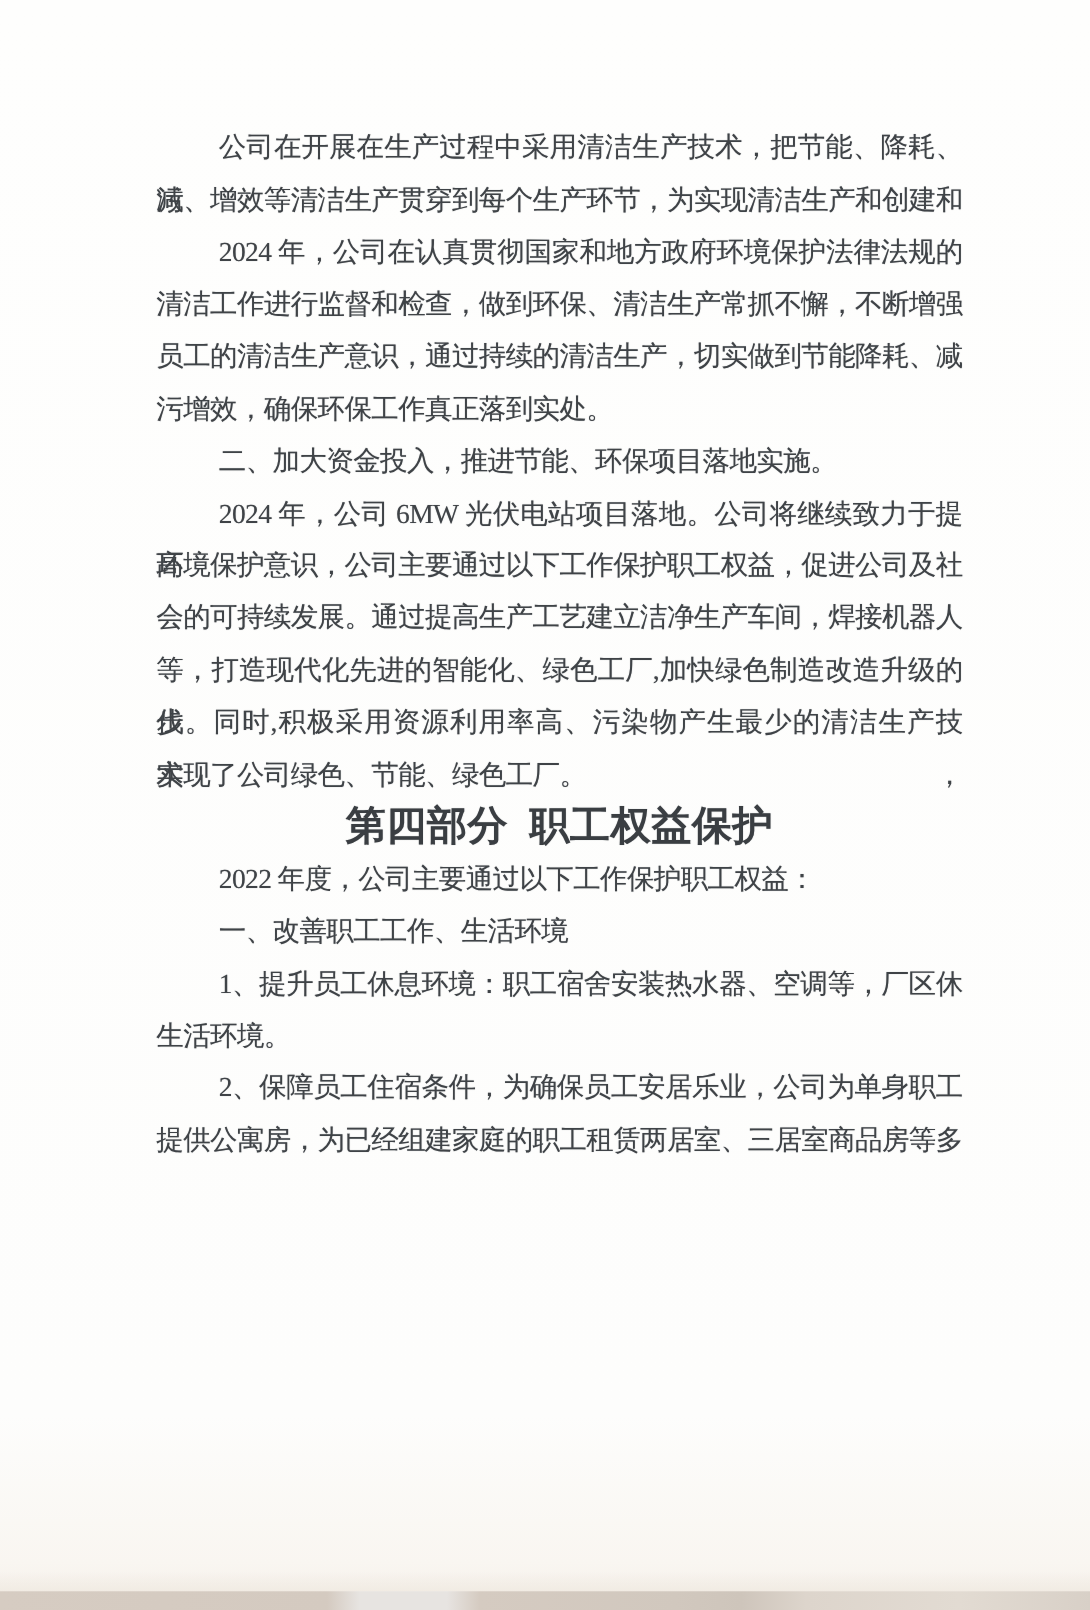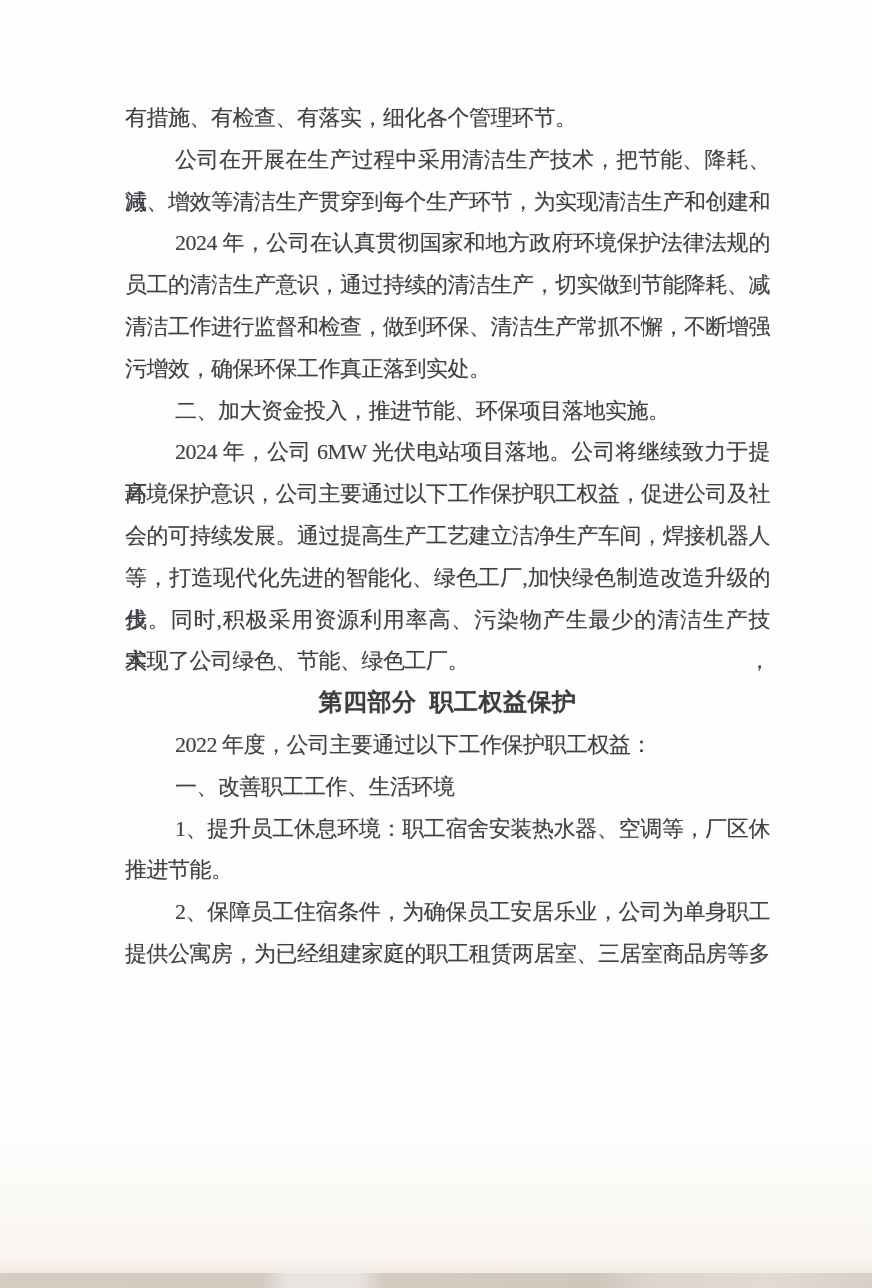--- a/index.html
+++ b/index.html
@@ -39,21 +39,21 @@
     text-justify: inter-character;
   }
   .ln.ind {
     text-indent: 50px;
     font-family: Liberation Serif, serif;
   }
   .ln.heading {
     font-weight: bold;
     text-align: center;
     text-align-last: center;
-    font-size: 24px;
+    font-size: 32px;
     letter-spacing: 0.5px;
     white-space: pre;
     text-indent: 0;
     color: #3a3e42;
   }
   .bottom-fade {
     position: absolute;
     left: 0;
     right: 0;
     bottom: 15px;
@@ -72,37 +72,36 @@
       #d5cbc1 44%, #d1c8be 62%,
       #cec5bb 68%, #ddd5cc 74%,
       #e2dbd2 88%, #d8d0c7 100%);
   }
 </style>
 </head>
 <body>
 
 <div class="page">
   <div class="content">
-    <div class="ln">有措施、有检查、有落实，细化各个管理环节。</div>
     <div class="ln ind fill">公司在开展在生产过程中采用清洁生产技术，把节能、降耗、减</div>
     <div class="ln fill">污、增效等清洁生产贯穿到每个生产环节，为实现清洁生产和创建和</div>
     <div class="ln ind fill">2024 年，公司在认真贯彻国家和地方政府环境保护法律法规的</div>
+    <div class="ln fill">清洁工作进行监督和检查，做到环保、清洁生产常抓不懈，不断增强</div>
     <div class="ln fill">员工的清洁生产意识，通过持续的清洁生产，切实做到节能降耗、减</div>
-    <div class="ln fill">清洁工作进行监督和检查，做到环保、清洁生产常抓不懈，不断增强</div>
     <div class="ln">污增效，确保环保工作真正落到实处。</div>
     <div class="ln ind">二、加大资金投入，推进节能、环保项目落地实施。</div>
     <div class="ln ind fill">2024 年，公司 6MW 光伏电站项目落地。公司将继续致力于提高</div>
     <div class="ln fill">环境保护意识，公司主要通过以下工作保护职工权益，促进公司及社</div>
     <div class="ln fill">会的可持续发展。通过提高生产工艺建立洁净生产车间，焊接机器人</div>
     <div class="ln fill">等，打造现代化先进的智能化、绿色工厂,加快绿色制造改造升级的步</div>
     <div class="ln fill">伐。同时,积极采用资源利用率高、污染物产生最少的清洁生产技术，</div>
     <div class="ln">实现了公司绿色、节能、绿色工厂。</div>
     <div class="ln heading">第四部分  职工权益保护</div>
     <div class="ln ind">2022 年度，公司主要通过以下工作保护职工权益：</div>
     <div class="ln ind">一、改善职工工作、生活环境</div>
     <div class="ln ind fill">1、提升员工休息环境：职工宿舍安装热水器、空调等，厂区休</div>
-    <div class="ln">推进节能。</div>
+    <div class="ln">生活环境。</div>
     <div class="ln ind fill">2、保障员工住宿条件，为确保员工安居乐业，公司为单身职工</div>
     <div class="ln fill">提供公寓房，为已经组建家庭的职工租赁两居室、三居室商品房等多</div>
   </div>
   <div class="bottom-fade"></div>
   <div class="bottom-edge"></div>
 </div>
 
 </body></html>

